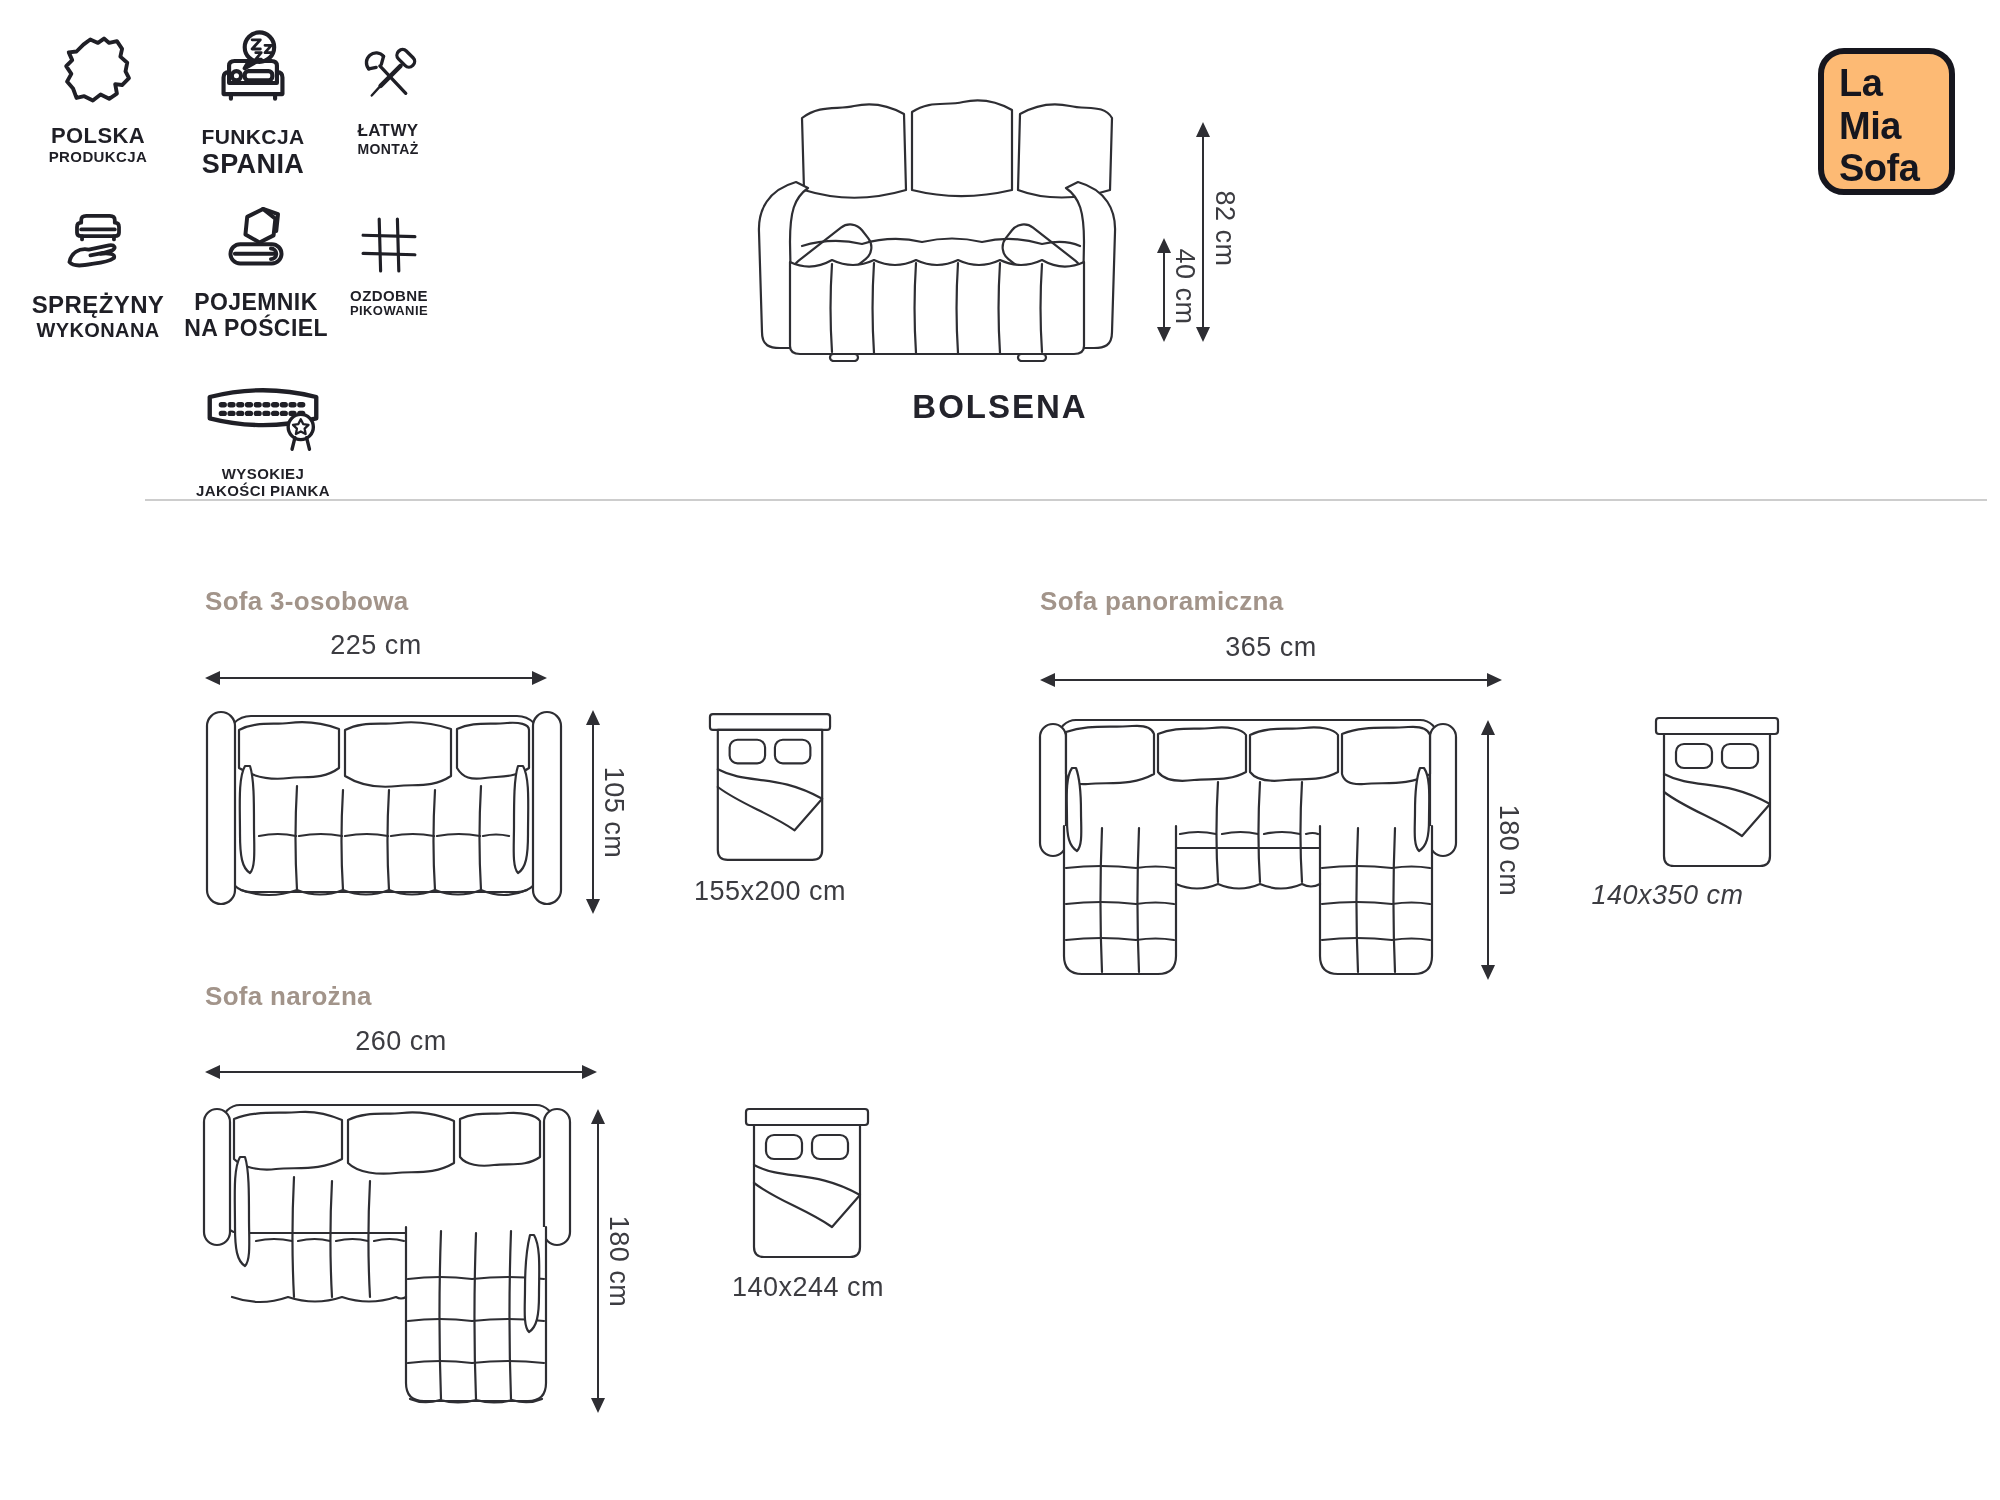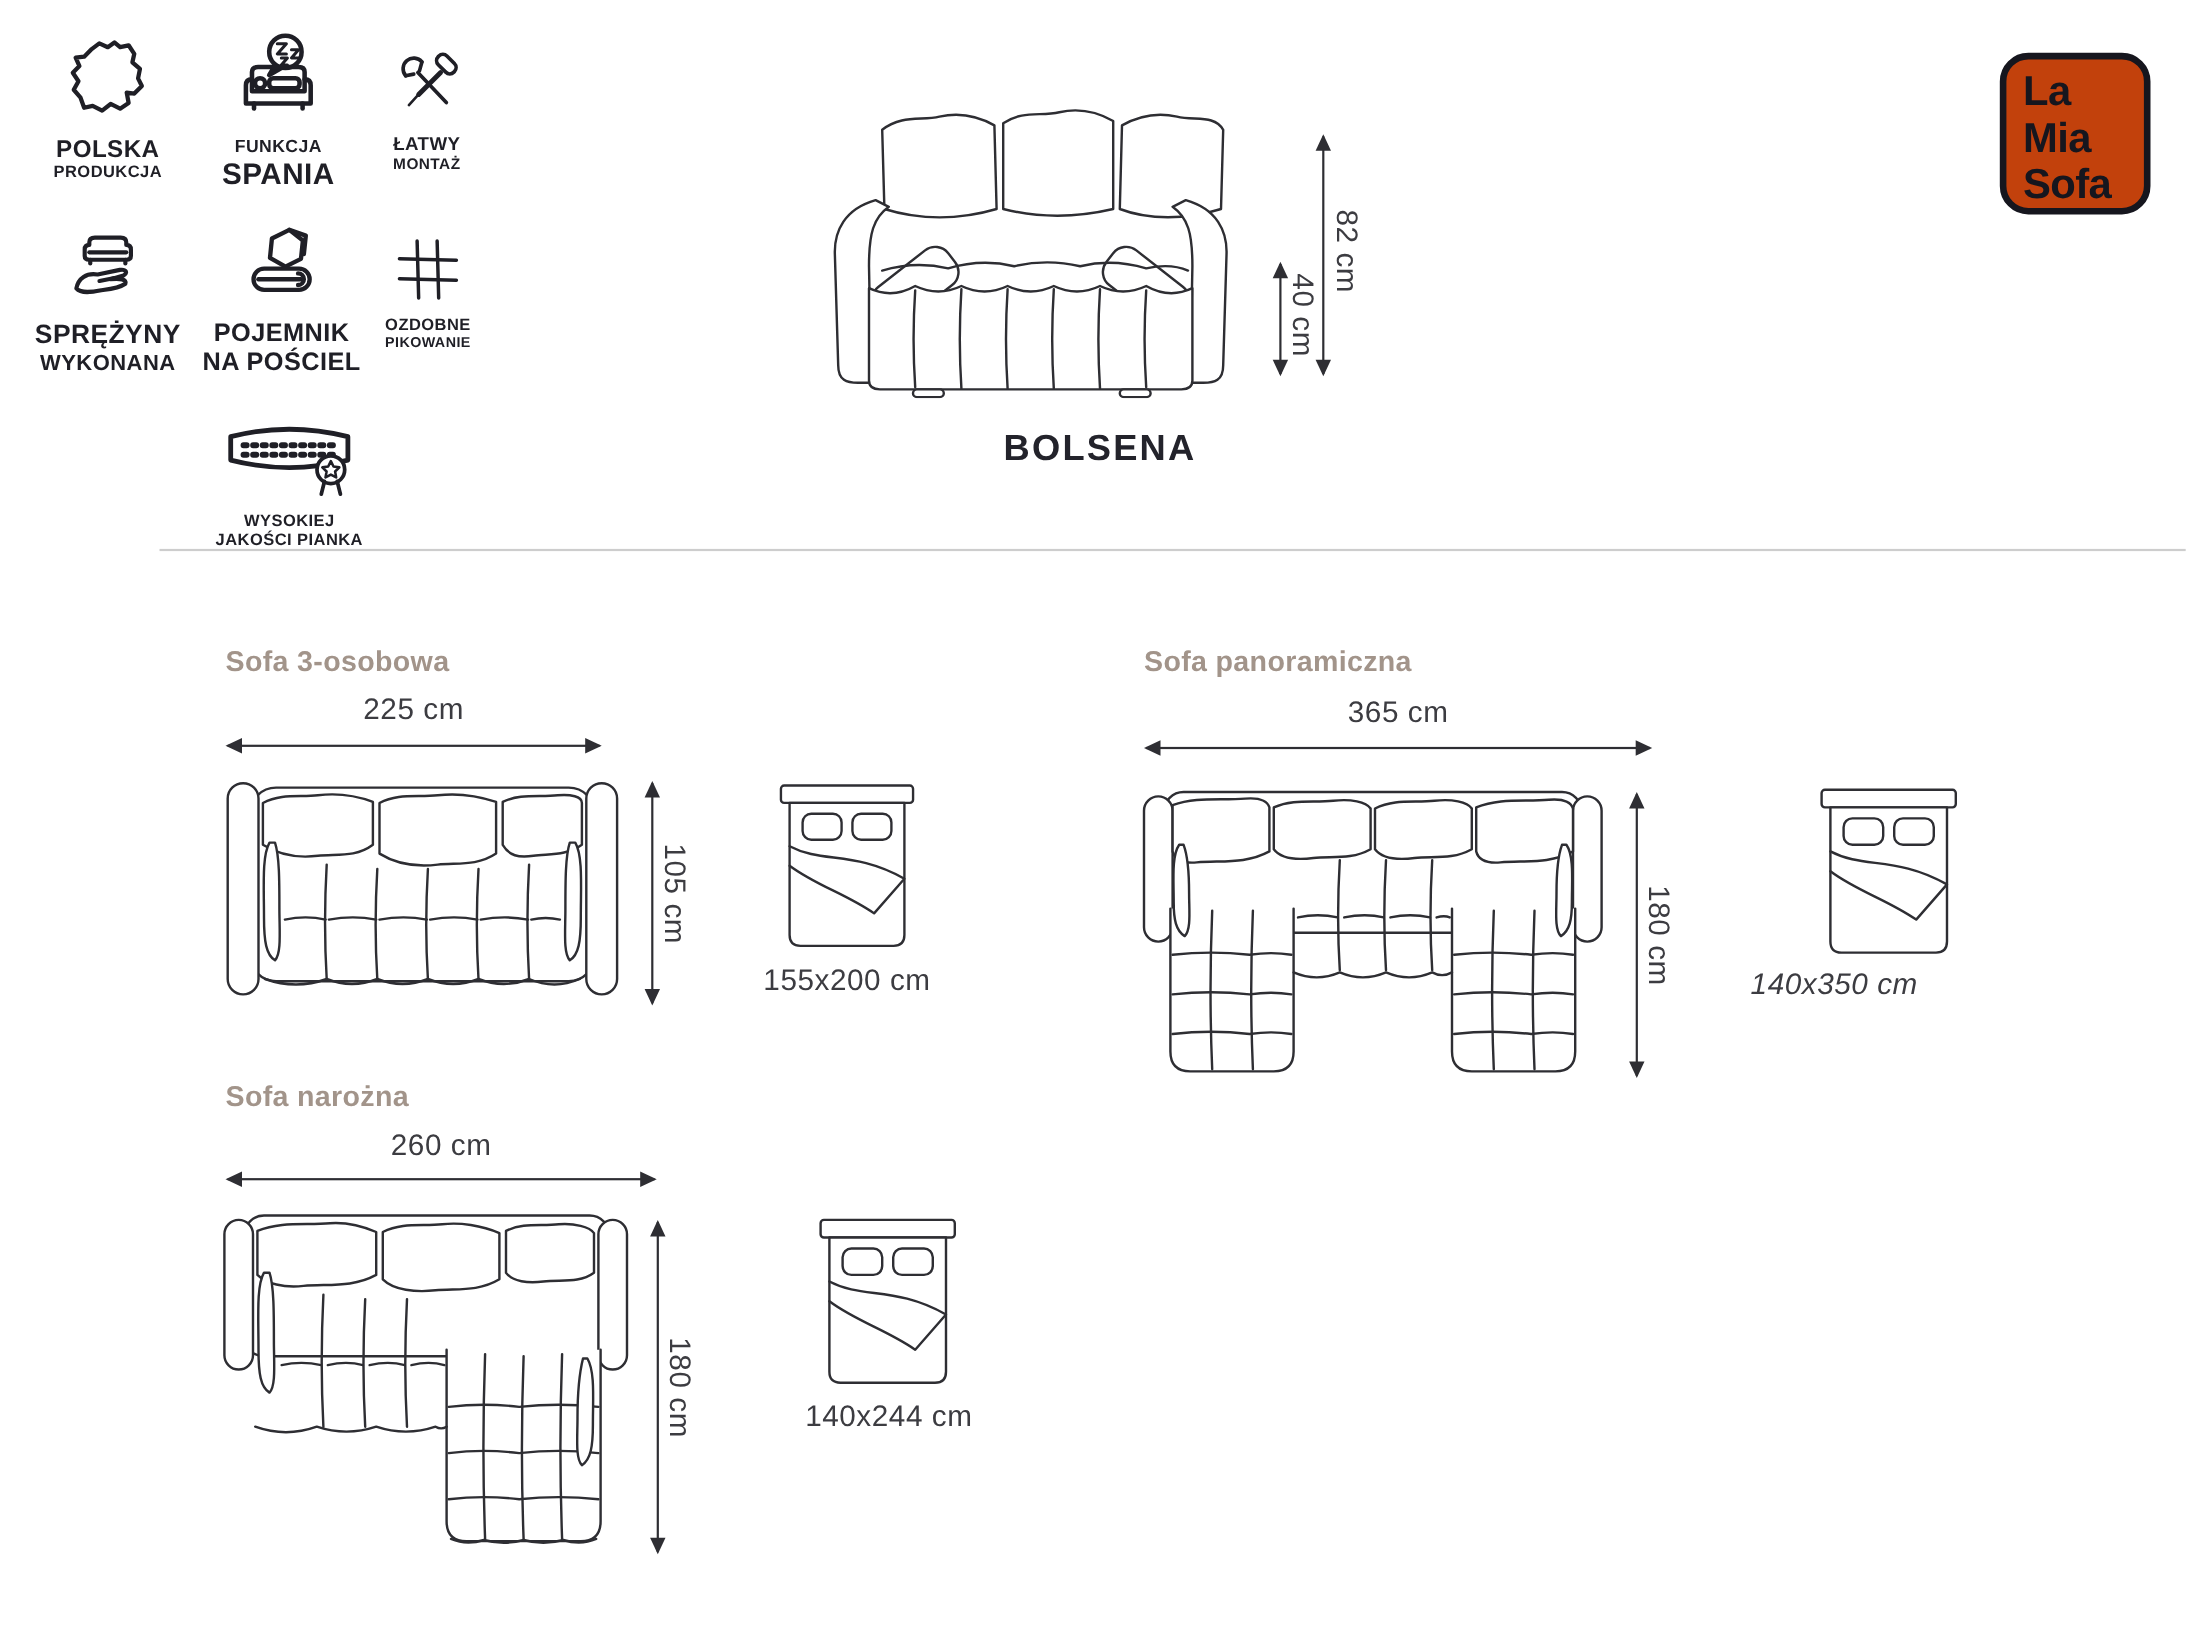--- a/index.html
+++ b/index.html
@@ -6,31 +6,31 @@
   .canvas{position:relative;width:2000px;height:1500px;background:#ffffff;
           font-family:"Liberation Sans",sans-serif;overflow:hidden;}
 
   
   .feat{position:absolute;display:flex;flex-direction:column;align-items:center;
         text-align:center;color:#1f1f26;line-height:1.15;}
   .feat .lbl{margin-top:7px;}
   .feat .l1,.feat .l2{display:block;font-weight:700;letter-spacing:.4px;}
   .icon{stroke:#1f1f26;fill:none;stroke-width:4.5;stroke-linecap:round;stroke-linejoin:round;}
   .f1{left:28px;top:30px;width:140px;}  .f1 .l1{font-size:22px;} .f1 .l2{font-size:15px;}
-  .f2{left:178px;top:26px;width:150px;} .f2 .l1{font-size:16px;text-align:center;} .f2 .l2{font-size:27px;}
+  .f2{left:178px;top:26px;width:150px;} .f2 .l1{font-size:21px;text-align:center;} .f2 .l2{font-size:27px;}
   .f3{left:328px;top:40px;width:120px;} .f3 .l1{font-size:17px;} .f3 .l2{font-size:14px;}
   .f4{left:28px;top:200px;width:140px;} .f4 .l1{font-size:24px;} .f4 .l2{font-size:20px;}
   .f5{left:176px;top:194px;width:160px;}.f5 .l1{font-size:23px;} .f5 .l2{font-size:23px;}
   .f6{left:330px;top:210px;width:118px;}.f6 .l1{font-size:15px;} .f6 .l2{font-size:13px;}
   .f7{left:30px;top:360px;width:140px;} .f7 .l1{font-size:22px;}
   .f8{left:168px;top:366px;width:190px;}.f8 .l1{font-size:15px;} .f8 .l2{font-size:15px;}
 
   
   .logo{position:absolute;left:1818px;top:48px;width:137px;height:147px;box-sizing:border-box;
-        border:6px solid #16161e;border-radius:26px;padding:8px 0 0 15px;background:#c2410c;}
+        border:6px solid #16161e;border-radius:26px;padding:8px 0 0 15px;background:#fdba74;}
   .logo .line{font-size:38px;font-weight:800;line-height:1.12;color:#16161e;letter-spacing:-.5px;}
 
   
   .product-title{position:absolute;left:850px;top:388px;width:300px;text-align:center;
         font-size:33px;font-weight:700;letter-spacing:2px;color:#23232b;}
   .divider{position:absolute;left:145px;top:499px;width:1842px;height:2px;background:#cdcdcd;}
   .sec-title{position:absolute;font-size:26px;font-weight:700;color:#a2948a;letter-spacing:.3px;}
   .dim{position:absolute;font-size:27px;color:#3c3c41;text-align:center;letter-spacing:.5px;}
   .dim.rot{width:100px;transform:rotate(90deg);}
 

